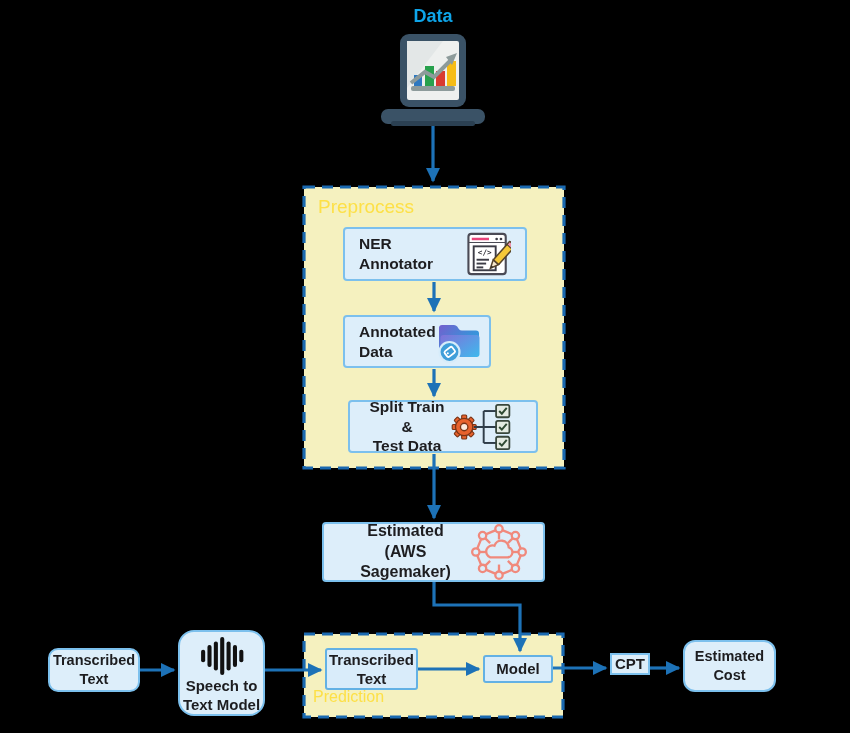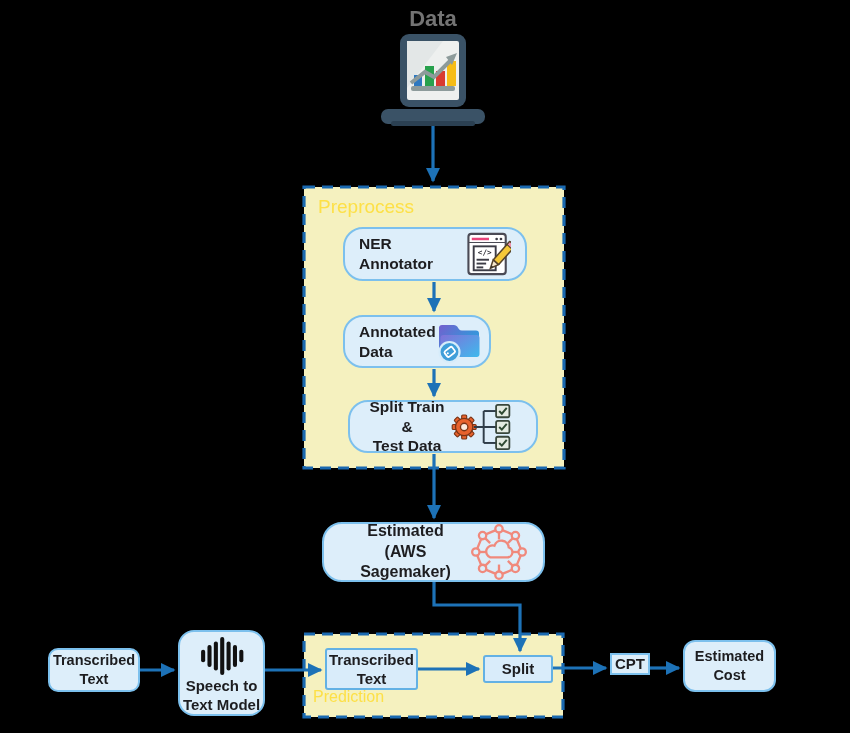--- a/index.html
+++ b/index.html
@@ -4,31 +4,31 @@
 <style>
   html,body{margin:0;padding:0;background:#000;}
   #canvas{position:relative;width:850px;height:733px;background:#000;overflow:hidden;
           font-family:"Liberation Sans","DejaVu Sans",sans-serif;color:#1d1d20;}
   .abs{position:absolute;}
   svg{display:block;}
   
   #bg-layer{position:absolute;left:0;top:0;z-index:1;}
   #arrow-layer{position:absolute;left:0;top:0;z-index:50;pointer-events:none;}
   .node{position:absolute;z-index:10;background:#ddeefa;border:2px solid #7cc0ed;
-        border-radius:20px;display:flex;align-items:center;justify-content:center;
+        border-radius:4px;display:flex;align-items:center;justify-content:center;
         font-size:15.5px;font-weight:600;line-height:1.28;box-sizing:border-box;}
   .inner-node{position:absolute;z-index:10;background:#d9ecfa;border:2px solid #63b1e4;
         border-radius:3px;display:flex;align-items:center;justify-content:center;
         font-size:15px;font-weight:600;line-height:1.3;box-sizing:border-box;text-align:center;}
   .lines{text-align:center;}
   .lines span{display:block;}
   .container-title{position:absolute;z-index:12;font-weight:400;font-size:19px;color:#fde047;}
   .row{display:flex;align-items:center;justify-content:space-between;width:100%;padding:0 14px;box-sizing:border-box;}
   .data-label{position:absolute;z-index:5;width:80px;text-align:center;
-        font-size:22px;font-weight:700;color:#737373;}
+        font-size:18px;font-weight:700;color:#0ea5e9;}
 </style>
 </head>
 <body>
 
 <div id="canvas">
 
   <svg id="bg-layer" width="850" height="733">
     <rect x="304" y="187" width="260" height="281" fill="#f5f1bf" stroke="#1a69b0" stroke-width="3.2" stroke-dasharray="11 7"></rect>
     <rect x="304" y="634" width="259" height="83" fill="#f5f1bf" stroke="#1a69b0" stroke-width="3.2" stroke-dasharray="11 7"></rect>
   </svg>
@@ -220,21 +220,21 @@
   </div>
 
   <div class="inner-node" style="left:325px;top:648px;width:93px;height:42px;">
     <span class="lines">
       <span>Transcribed</span>
       <span>Text</span>
     </span>
   </div>
 
   <div class="inner-node" style="left:483px;top:655px;width:70px;height:28px;">
-    <span>Split</span>
+    <span>Model</span>
   </div>
 
   <div class="container-title" style="left:313px;top:688px;font-size:16px;">Prediction</div>
 
   <div class="node" style="left:610px;top:653px;width:40px;height:22px;border-radius:0;font-size:15px;">
     <span>CPT</span>
   </div>
 
   <div class="node" style="left:683px;top:640px;width:93px;height:52px;border-radius:12px;font-size:14.5px;">
     <span class="lines">

